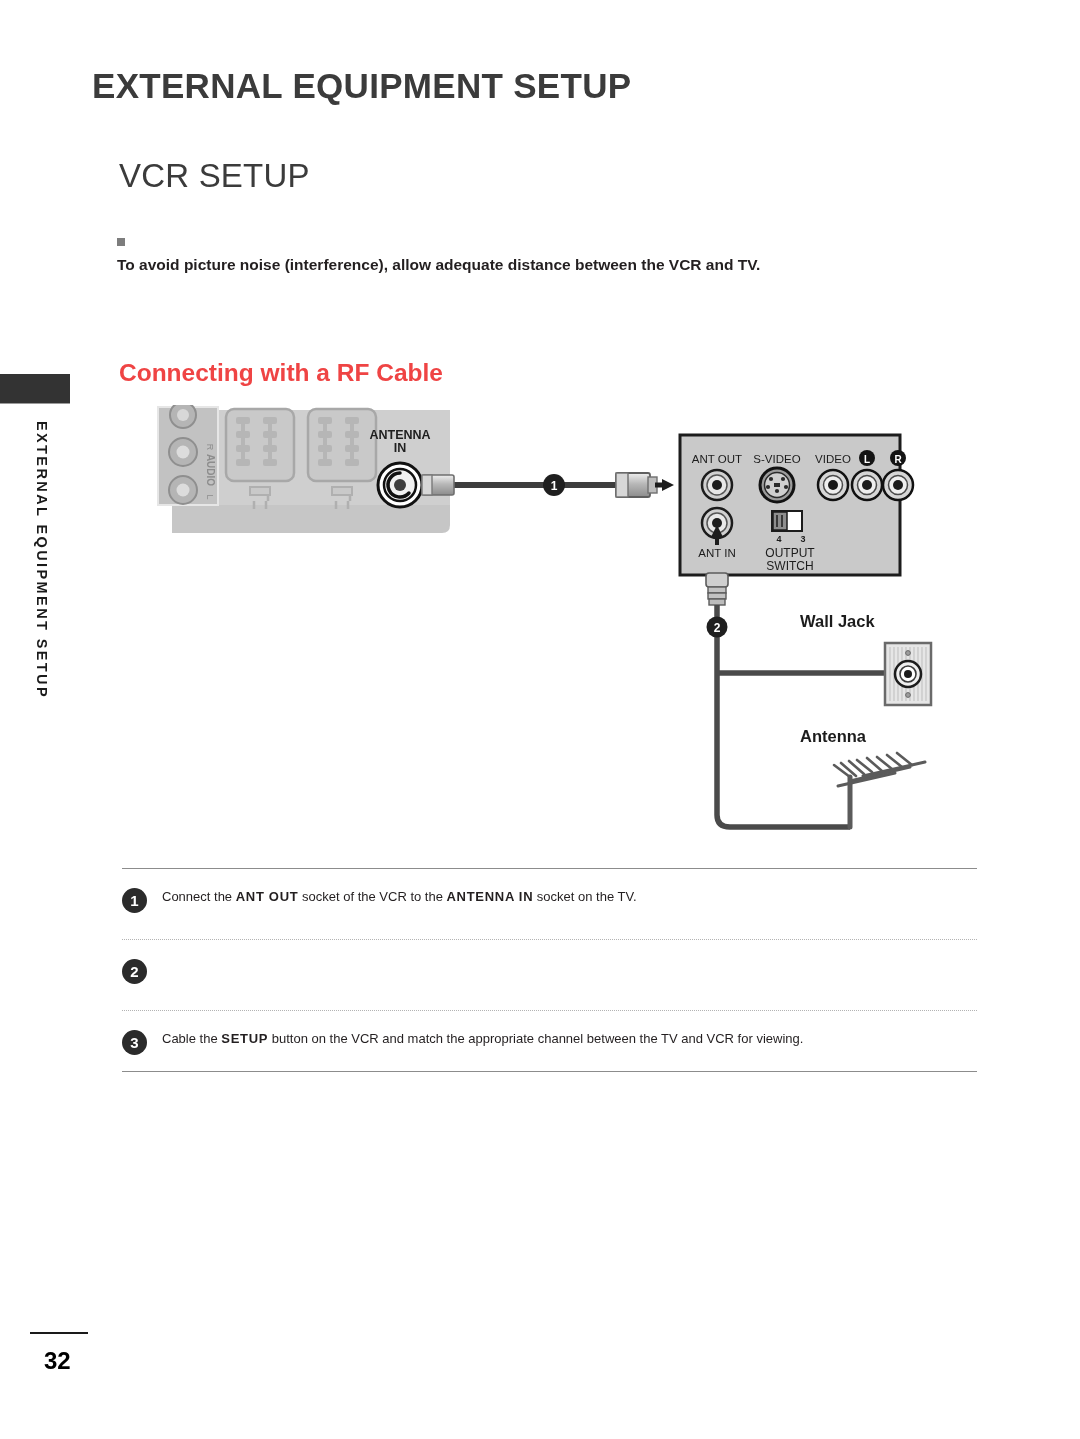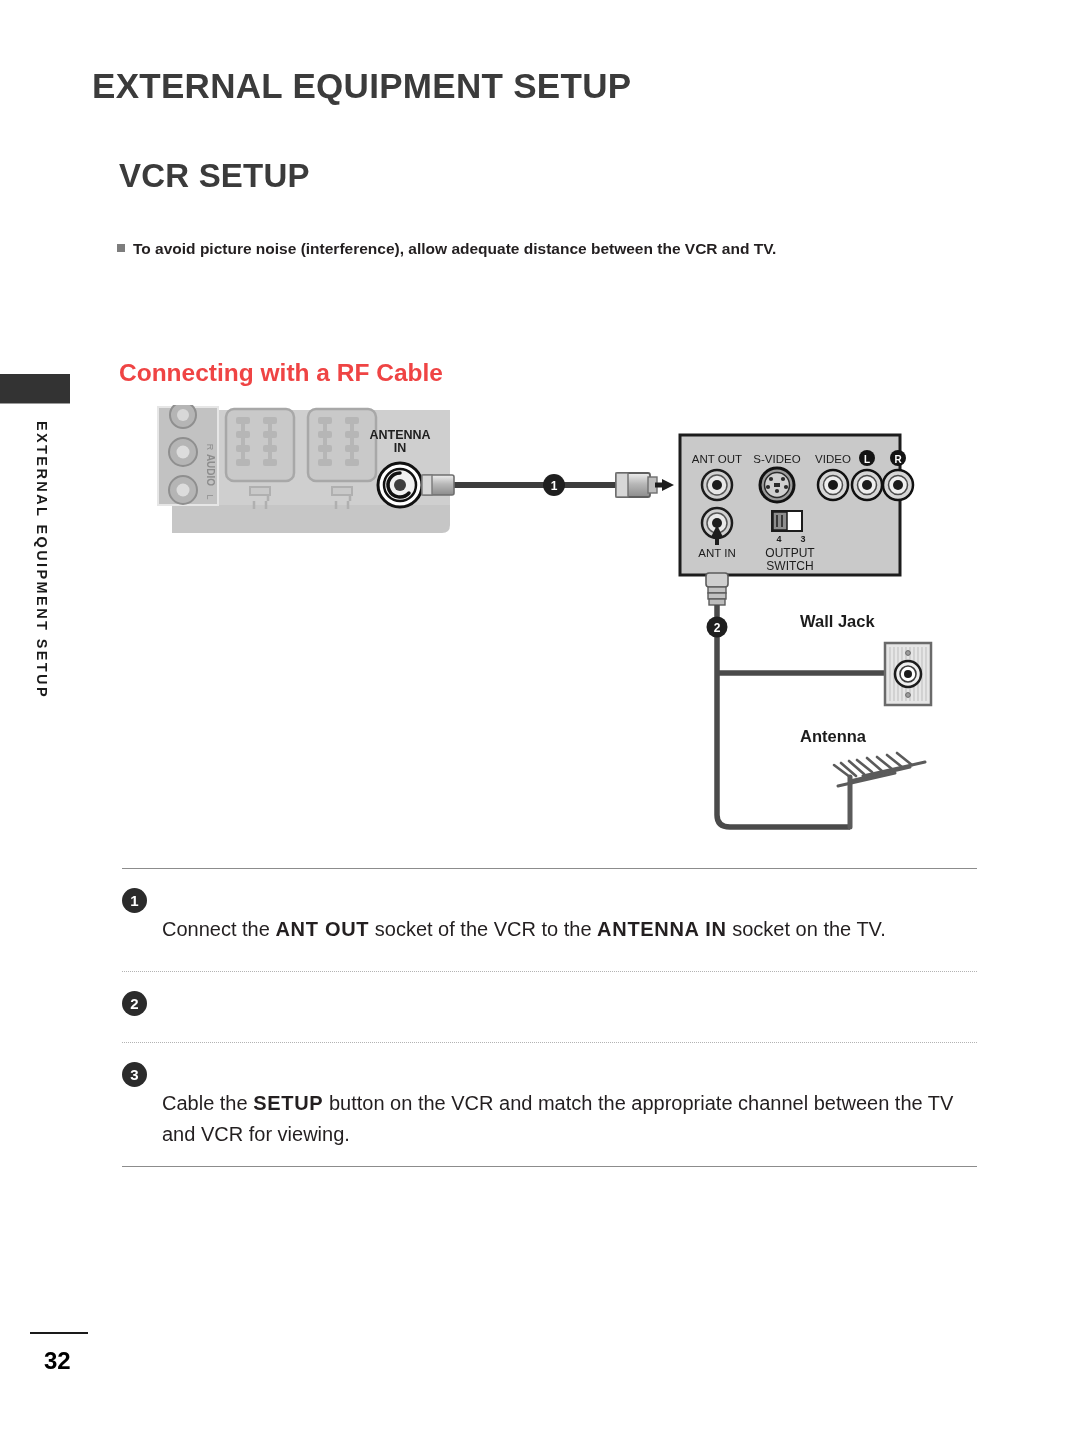--- a/index.html
+++ b/index.html
@@ -53,31 +53,32 @@
     font-size: 35px;
     font-weight: bold;
     letter-spacing: 0.3px;
     color: #3b3b3b;
   }
   #section-title {
     position: absolute;
     left: 119px;
     top: 157px;
     font-size: 33px;
-    font-weight: bold;
+    font-weight: normal;
     color: #3b3b3b;
     letter-spacing: 0.2px;
   }
   #note-row {
     position: absolute;
     left: 117px;
     top: 240px;
     display: flex;
     align-items: baseline;
     gap: 8px;
+    flex-direction: column;
   }
   #note-bullet {
     width: 8px;
     height: 8px;
     background: #7d7d7d;
     display: inline-block;
     position: relative;
     top: -2px;
   }
   #note-text {
@@ -135,25 +136,24 @@
     background: #2b2b2b;
     color: #ffffff;
     font-size: 15px;
     font-weight: bold;
     display: flex;
     align-items: center;
     justify-content: center;
     margin-top: 1px;
   }
   .step-text {
-    font-size: 20px;
+    font-size: 13px;
     line-height: 1.55;
     color: #231f20;
     max-width: 800px;
-    margin-top: 27px;
   }
   .step-text b { font-weight: bold; letter-spacing: 0.7px; }
   .sp1 { padding-bottom: 26px; }
   .sp2 { padding-bottom: 26px; }
 
   
   #footer-rule {
     position: absolute;
     left: 30px;
     top: 1332px;

